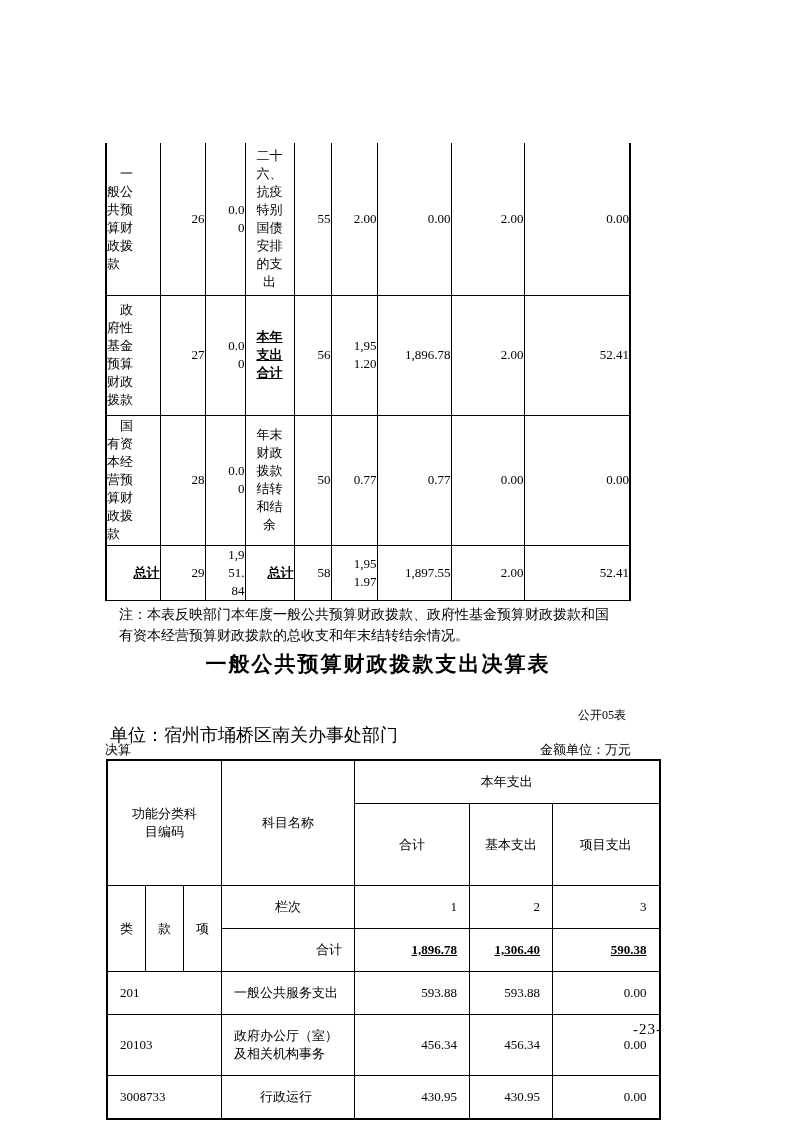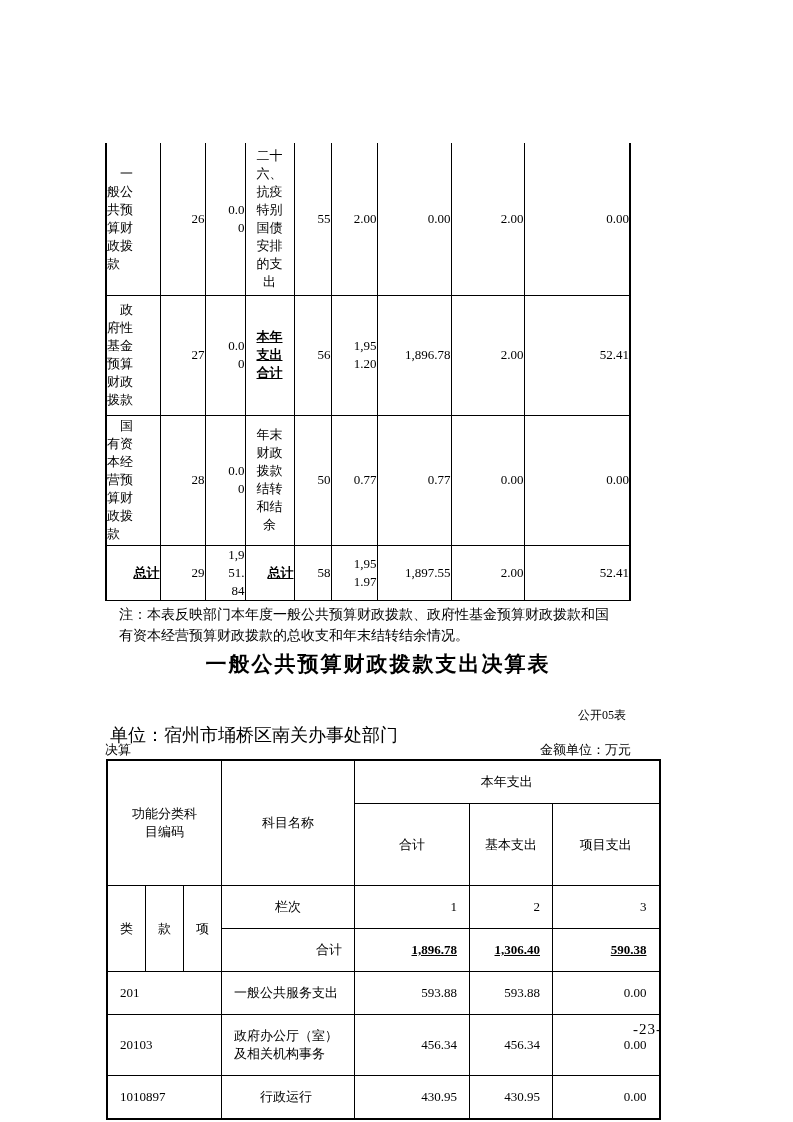--- a/index.html
+++ b/index.html
@@ -227,21 +227,21 @@
     </tr>
     <tr style="height:39px">
       <td class="code" colspan="3">20103</td>
       <td class="name">政府办公厅（室）
 及相关机构事务</td>
       <td class="num">456.34</td>
       <td class="num">456.34</td>
       <td class="num">0.00</td>
     </tr>
     <tr style="height:22px">
-      <td class="code" colspan="3">1010897</td>
+      <td class="code" colspan="3">3008733</td>
       <td class="name">　　行政运行</td>
       <td class="num">430.95</td>
       <td class="num">430.95</td>
       <td class="num">0.00</td>
     </tr>
   </tbody>
     </table>
 
   <div class="page-number">-23-</div>
 

